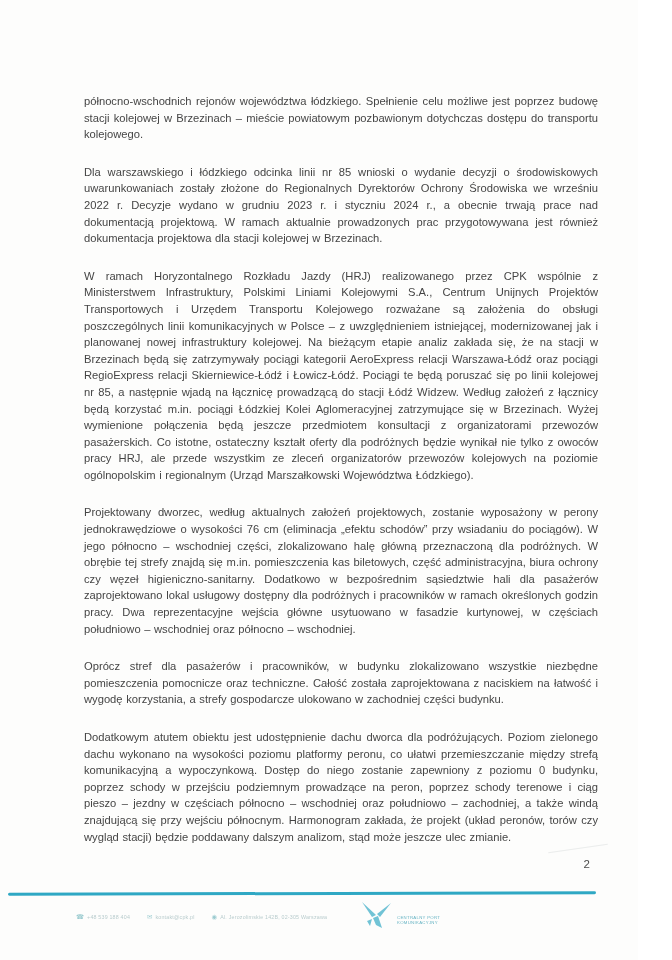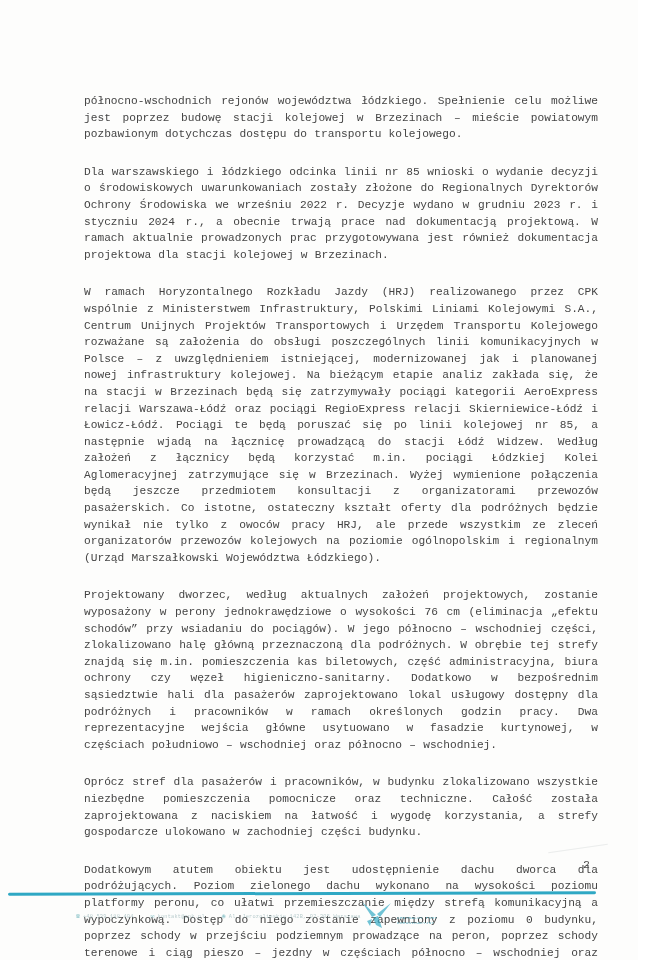--- a/index.html
+++ b/index.html
@@ -2,21 +2,21 @@
 <html lang="pl"><head>
 <meta charset="utf-8">
 <title>Scanned document page</title>
 <style>
   html,body{margin:0;padding:0;background:#ffffff;}
   .page{
     position:relative;
     width:638px;height:960px;
     background:#fdfdfc;
     overflow:hidden;
-    font-family:Liberation Mono, monospace;
+    font-family:Liberation Sans, sans-serif;
   }
   
   .content{
     position:absolute;
     left:84px;top:93px;width:514px;
   }
   .doc-par{
     margin:0 0 21px 0;
     font-size:11.2px;
     line-height:16.6px;

